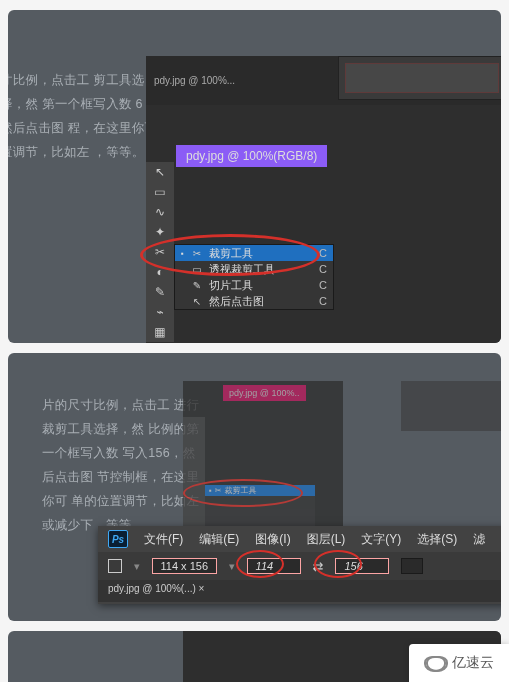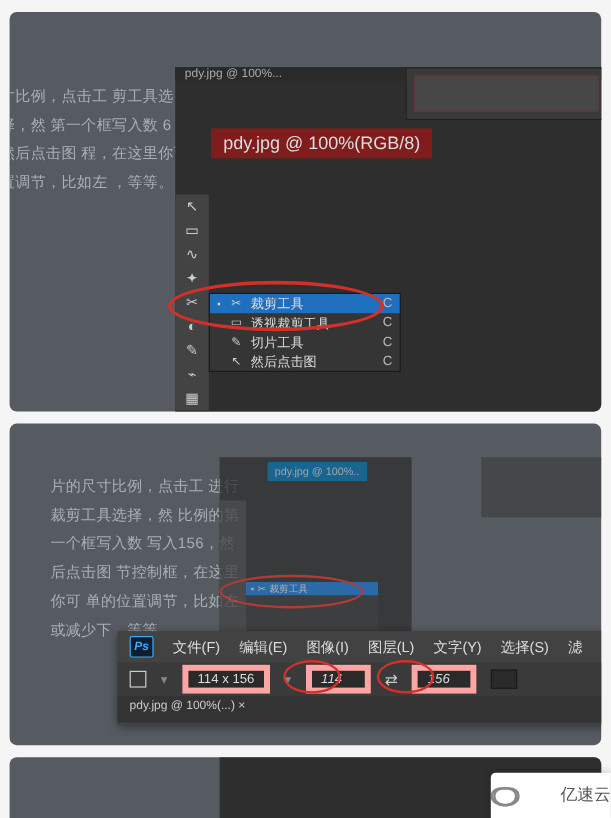--- a/index.html
+++ b/index.html
@@ -42,27 +42,27 @@
     position: absolute;
     left: 138px;
     top: 46px;
     width: 360px;
     height: 296px;
     background: #2e2e2e;
   }
   .ps-title {
     font-size: 10px;
     color: #aaa;
-    padding: 0 8px;
+    padding: 19px 8px;
     background: #2a2a2a;
   }
   .ps-tab {
-    background: #7f1d1d;
-    color: #ddd;
-    font-size: 15px;
+    background: #8b5cf6;
+    color: #ddd;
+    font-size: 12px;
     padding: 4px 10px;
     display: inline-block;
     margin: 40px 0 0 30px;
   }
   .ps-canvas {
     position: absolute;
     right: 0;
     top: 0;
     width: 168px;
     height: 44px;
@@ -143,21 +143,21 @@
     top: 28px;
     width: 130px;
     height: 50px;
     background: #3a3a3a;
     opacity: 0.6;
   }
   .ps-mini-tab {
     color: #bbb;
     font-size: 9px;
     padding: 3px 6px;
-    background: #0369a1;
+    background: #be185d;
     display: inline-block;
     margin: 4px 0 0 40px;
   }
   .mini-toolcol {
     position: absolute;
     left: 0; top: 36px; width: 22px; bottom: 0;
     background: #434343;
   }
   .mini-fly {
     position: absolute;
@@ -210,21 +210,21 @@
     font-size: 11px;
     color: #ddd;
   }
   .crop-ico {
     width: 14px; height: 14px;
     border: 1.5px solid #ccc;
     position: relative;
   }
   .ratio-box, .num-box {
     background: #2a2a2a;
-    border: 5px solid #fca5a5;
+    border: 1px solid #fca5a5;
     padding: 1px 8px;
     font-size: 11px;
     color: #ddd;
   }
   .num-box { width: 54px; font-style: italic; }
   .filetabs {
     height: 22px; background: #333;
     font-size: 10px; color: #ccc;
     padding: 3px 10px;
   }
@@ -251,21 +251,21 @@
     position: absolute;
     right: 0;
     bottom: 0;
     width: 100px;
     height: 38px;
     background: #fff;
     border-radius: 4px 0 0 0;
     box-shadow: 0 0 6px rgba(0,0,0,0.2);
     display: flex;
     align-items: center;
-    justify-content: space-between;
+    justify-content: center;
     gap: 4px;
     font-size: 14px;
     color: #555;
   }
   .brand-ico {
     width: 24px; height: 18px;
     position: relative;
   }
   .brand-ico::before {
     content:""; position:absolute; left:0; top:2px;

